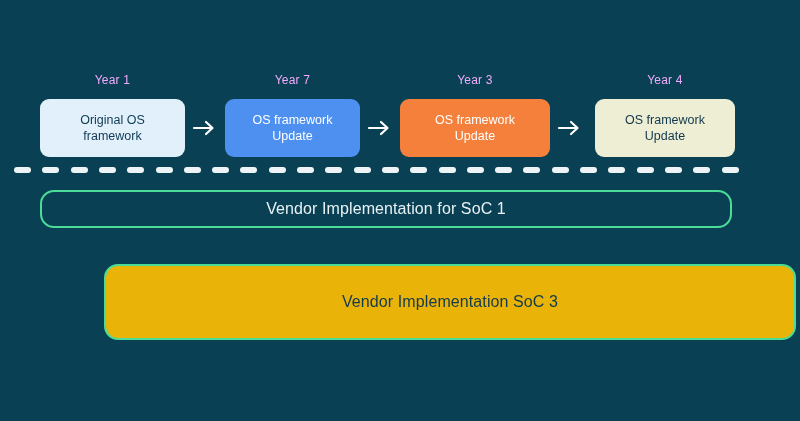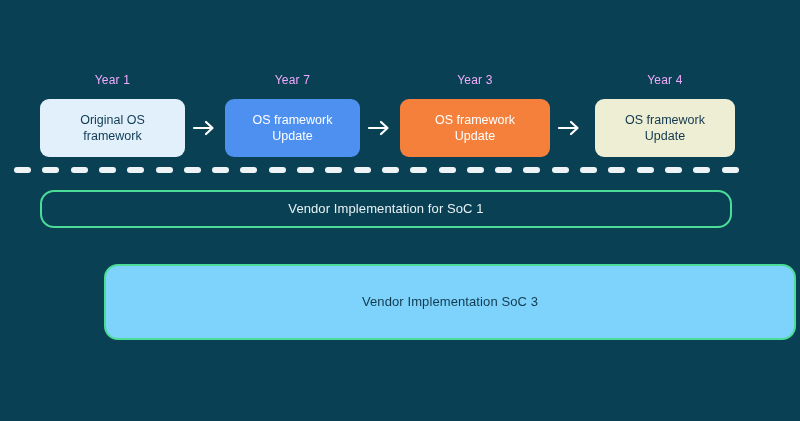--- a/index.html
+++ b/index.html
@@ -75,24 +75,24 @@
     display: flex;
     align-items: center;
     justify-content: center;
   }
   .vendor-bar.outline {
     border: 2.5px solid #4bdc97;
     background: transparent;
   }
   .vendor-bar.filled {
     border: 2.5px solid #4bdc97;
-    background: #7dd3fc;
+    background: #eab308;
   }
   .vendor-label {
-    font-size: 13px;
+    font-size: 16px;
     line-height: 16px;
     white-space: nowrap;
     letter-spacing: 0.1px;
     text-align: right;
   }
 </style>
 </head>
 <body>
 
 <div id="canvas">

